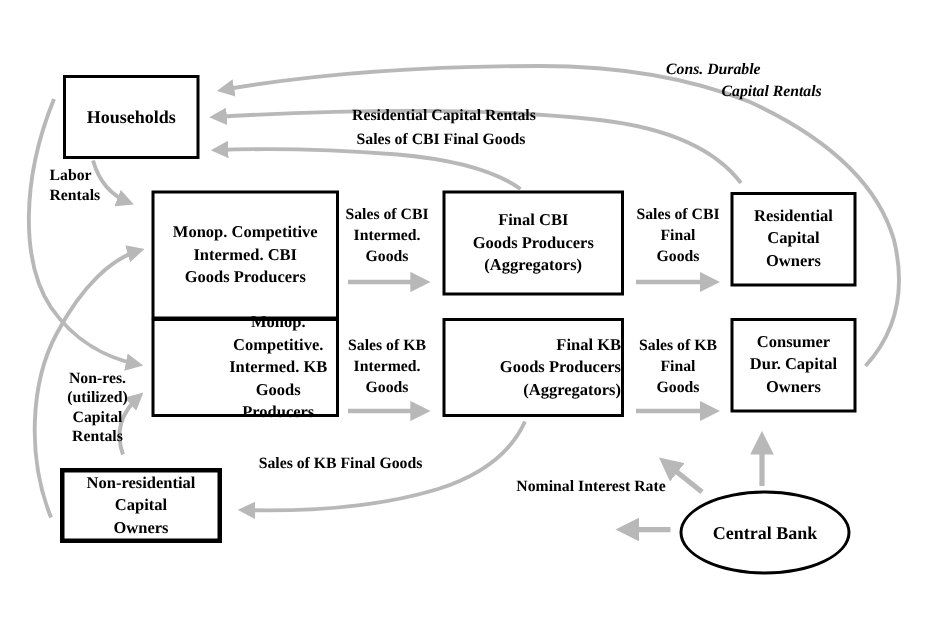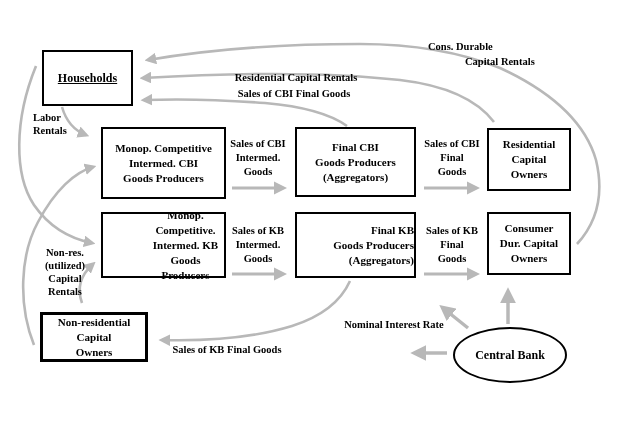--- a/index.html
+++ b/index.html
@@ -86,25 +86,25 @@
     <path class="arrow" stroke-width="3" marker-end="url(#ah)" d="M 232 274 H 283"></path>
     <path class="arrow" stroke-width="3" marker-end="url(#ah)" d="M 424 274 H 476"></path>
 
     <path class="arrow" stroke-width="2.6" marker-end="url(#ah)" d="M 350 281 Q 336 312 292 326 Q 240 342 162 340"></path>
 
     <path class="arrow" stroke-width="3.5" marker-end="url(#ah)" d="M 468 328 L 443 308"></path>
     <path class="arrow" stroke-width="3.5" marker-end="url(#ah)" d="M 508 324 L 508 292"></path>
     <path class="arrow" stroke-width="3.5" marker-end="url(#ah)" d="M 447 353 L 415 353"></path>
   </svg>
 
-  <div class="node" style="left:42px; top:50px; width:91px; height:56px; font-size:12px;text-decoration:underline;">
+  <div class="node" style="left:42px; top:50px; width:91px; height:56px; font-size:12px;">
     <div>Households</div>
   </div>
 
-  <div class="node" style="left:101px; top:127px; width:125px; height:72px;">
+  <div class="node" style="left:101px; top:127px; width:125px; height:86px;">
     <div>Monop. Competitive</div>
     <div>Intermed. CBI</div>
     <div>Goods Producers</div>
   </div>
 
   <div class="node" style="left:295px; top:127px; width:121px; height:70px;">
     <div>Final CBI</div>
     <div>Goods Producers</div>
     <div>(Aggregators)</div>
   </div>
@@ -136,21 +136,21 @@
   <div class="node thick" style="left:40px; top:312px; width:108px; height:50px;">
     <div>Non-residential</div>
     <div>Capital</div>
     <div>Owners</div>
   </div>
 
   <div class="node ellipse" style="left:453px; top:327px; width:114px; height:56px;">
     <div>Central Bank</div>
   </div>
 
-  <div class="elabel lh15" style="left:428px; top:39px;">
+  <div class="elabel lh15" style="left:444px; top:39px;font-style:italic;">
     <div>Cons. Durable</div>
     <div style="padding-left:37px;">Capital Rentals</div>
   </div>
 
   <div class="elabel center" style="left:216px; top:59px; width:160px;margin-top:12px;">Residential Capital Rentals</div>
 
   <div class="elabel center" style="left:224px; top:87px; width:140px;">Sales of CBI Final Goods</div>
 
   <div class="elabel lh13" style="left:33px; top:111px;">
     <div>Labor</div>
@@ -181,19 +181,19 @@
     <div>Goods</div>
   </div>
 
   <div class="elabel center lh13" style="left:41px; top:246px; width:48px;">
     <div>Non-res.</div>
     <div>(utilized)</div>
     <div>Capital</div>
     <div>Rentals</div>
   </div>
 
-  <div class="elabel center" style="left:166px; top:303px; width:122px;margin-top:40px;">Sales of KB Final Goods</div>
+  <div class="elabel center" style="left:166px; top:303px; width:122px;">Sales of KB Final Goods</div>
 
   <div class="elabel center lh15" style="left:338px; top:317px; width:112px;">
     <div>Nominal Interest Rate</div>
   </div>
 
 </div>
 
 </body></html>

